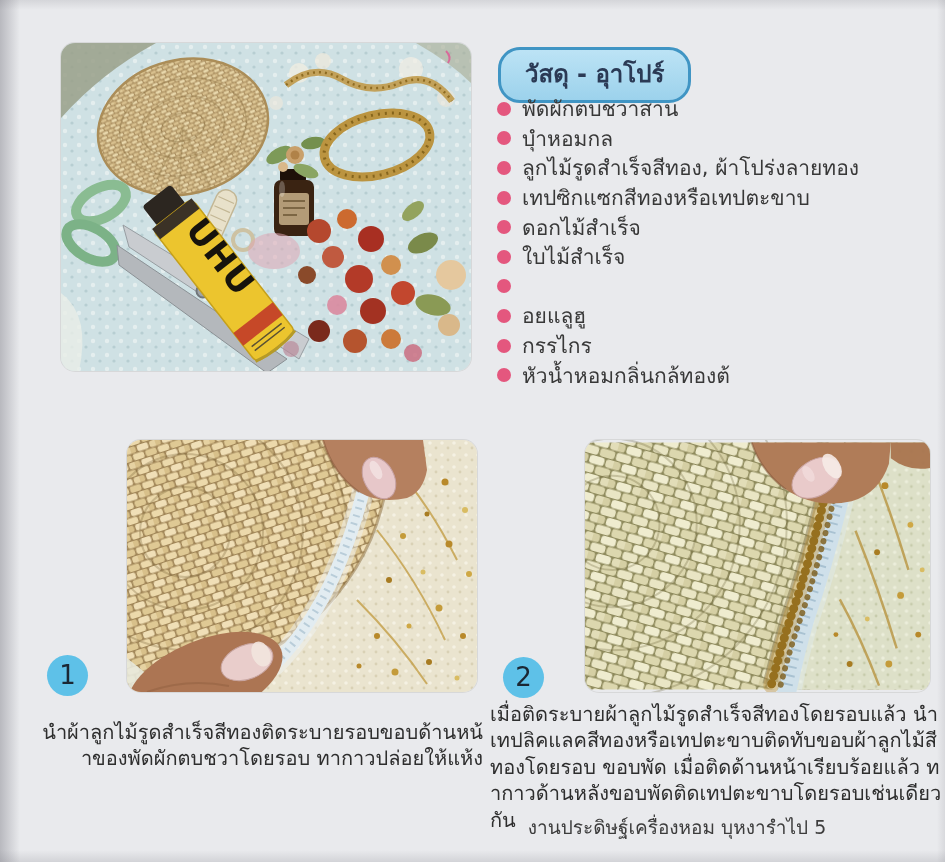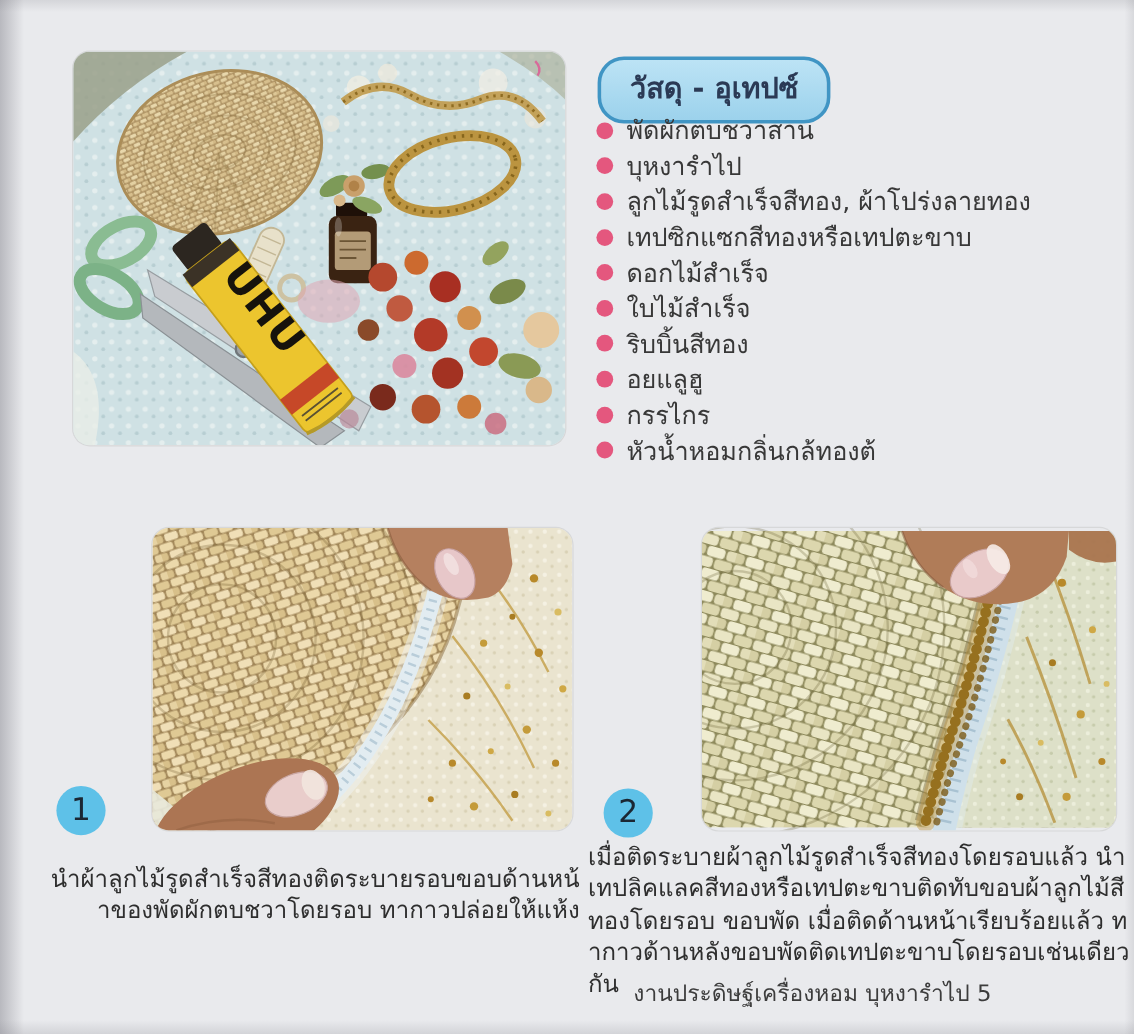--- a/index.html
+++ b/index.html
@@ -171,32 +171,32 @@
       <circle cx="276" cy="262" r="10" fill="#d98a9e" opacity="0.9"></circle>
       <circle cx="258" cy="288" r="11" fill="#7a2a1c"></circle>
       <circle cx="294" cy="298" r="12" fill="#b5542e"></circle>
       <circle cx="330" cy="296" r="10" fill="#cc7a3a"></circle>
       <circle cx="352" cy="310" r="9" fill="#c9667a" opacity="0.8"></circle>
       <circle cx="230" cy="306" r="8" fill="#b98a9a" opacity="0.7"></circle>
     </g>
   </svg>
 </div>
 
-<div class="title-pill">วัสดุ - อุเทปซ์</div>
+<div class="title-pill">วัสดุ - อุาโปร์</div>
 
 <ul class="materials-list">
 
     <li class="item">
       <span class="bullet"></span>
       <span>พัดผักตบชวาสาน</span>
     </li>
 
     <li class="item">
       <span class="bullet"></span>
-      <span>บุหงารำไป</span>
+      <span>บุำหอมกล</span>
     </li>
 
     <li class="item">
       <span class="bullet"></span>
       <span>ลูกไม้รูดสำเร็จสีทอง, ผ้าโปร่งลายทอง</span>
     </li>
 
     <li class="item">
       <span class="bullet"></span>
       <span>เทปซิกแซกสีทองหรือเทปตะขาบ</span>
@@ -207,21 +207,20 @@
       <span>ดอกไม้สำเร็จ</span>
     </li>
 
     <li class="item">
       <span class="bullet"></span>
       <span>ใบไม้สำเร็จ</span>
     </li>
 
     <li class="item">
       <span class="bullet"></span>
-      <span>ริบบิ้นสีทอง</span>
     </li>
 
     <li class="item">
       <span class="bullet"></span>
       <span>อยแลูฮู</span>
     </li>
 
     <li class="item">
       <span class="bullet"></span>
       <span>กรรไกร</span>

